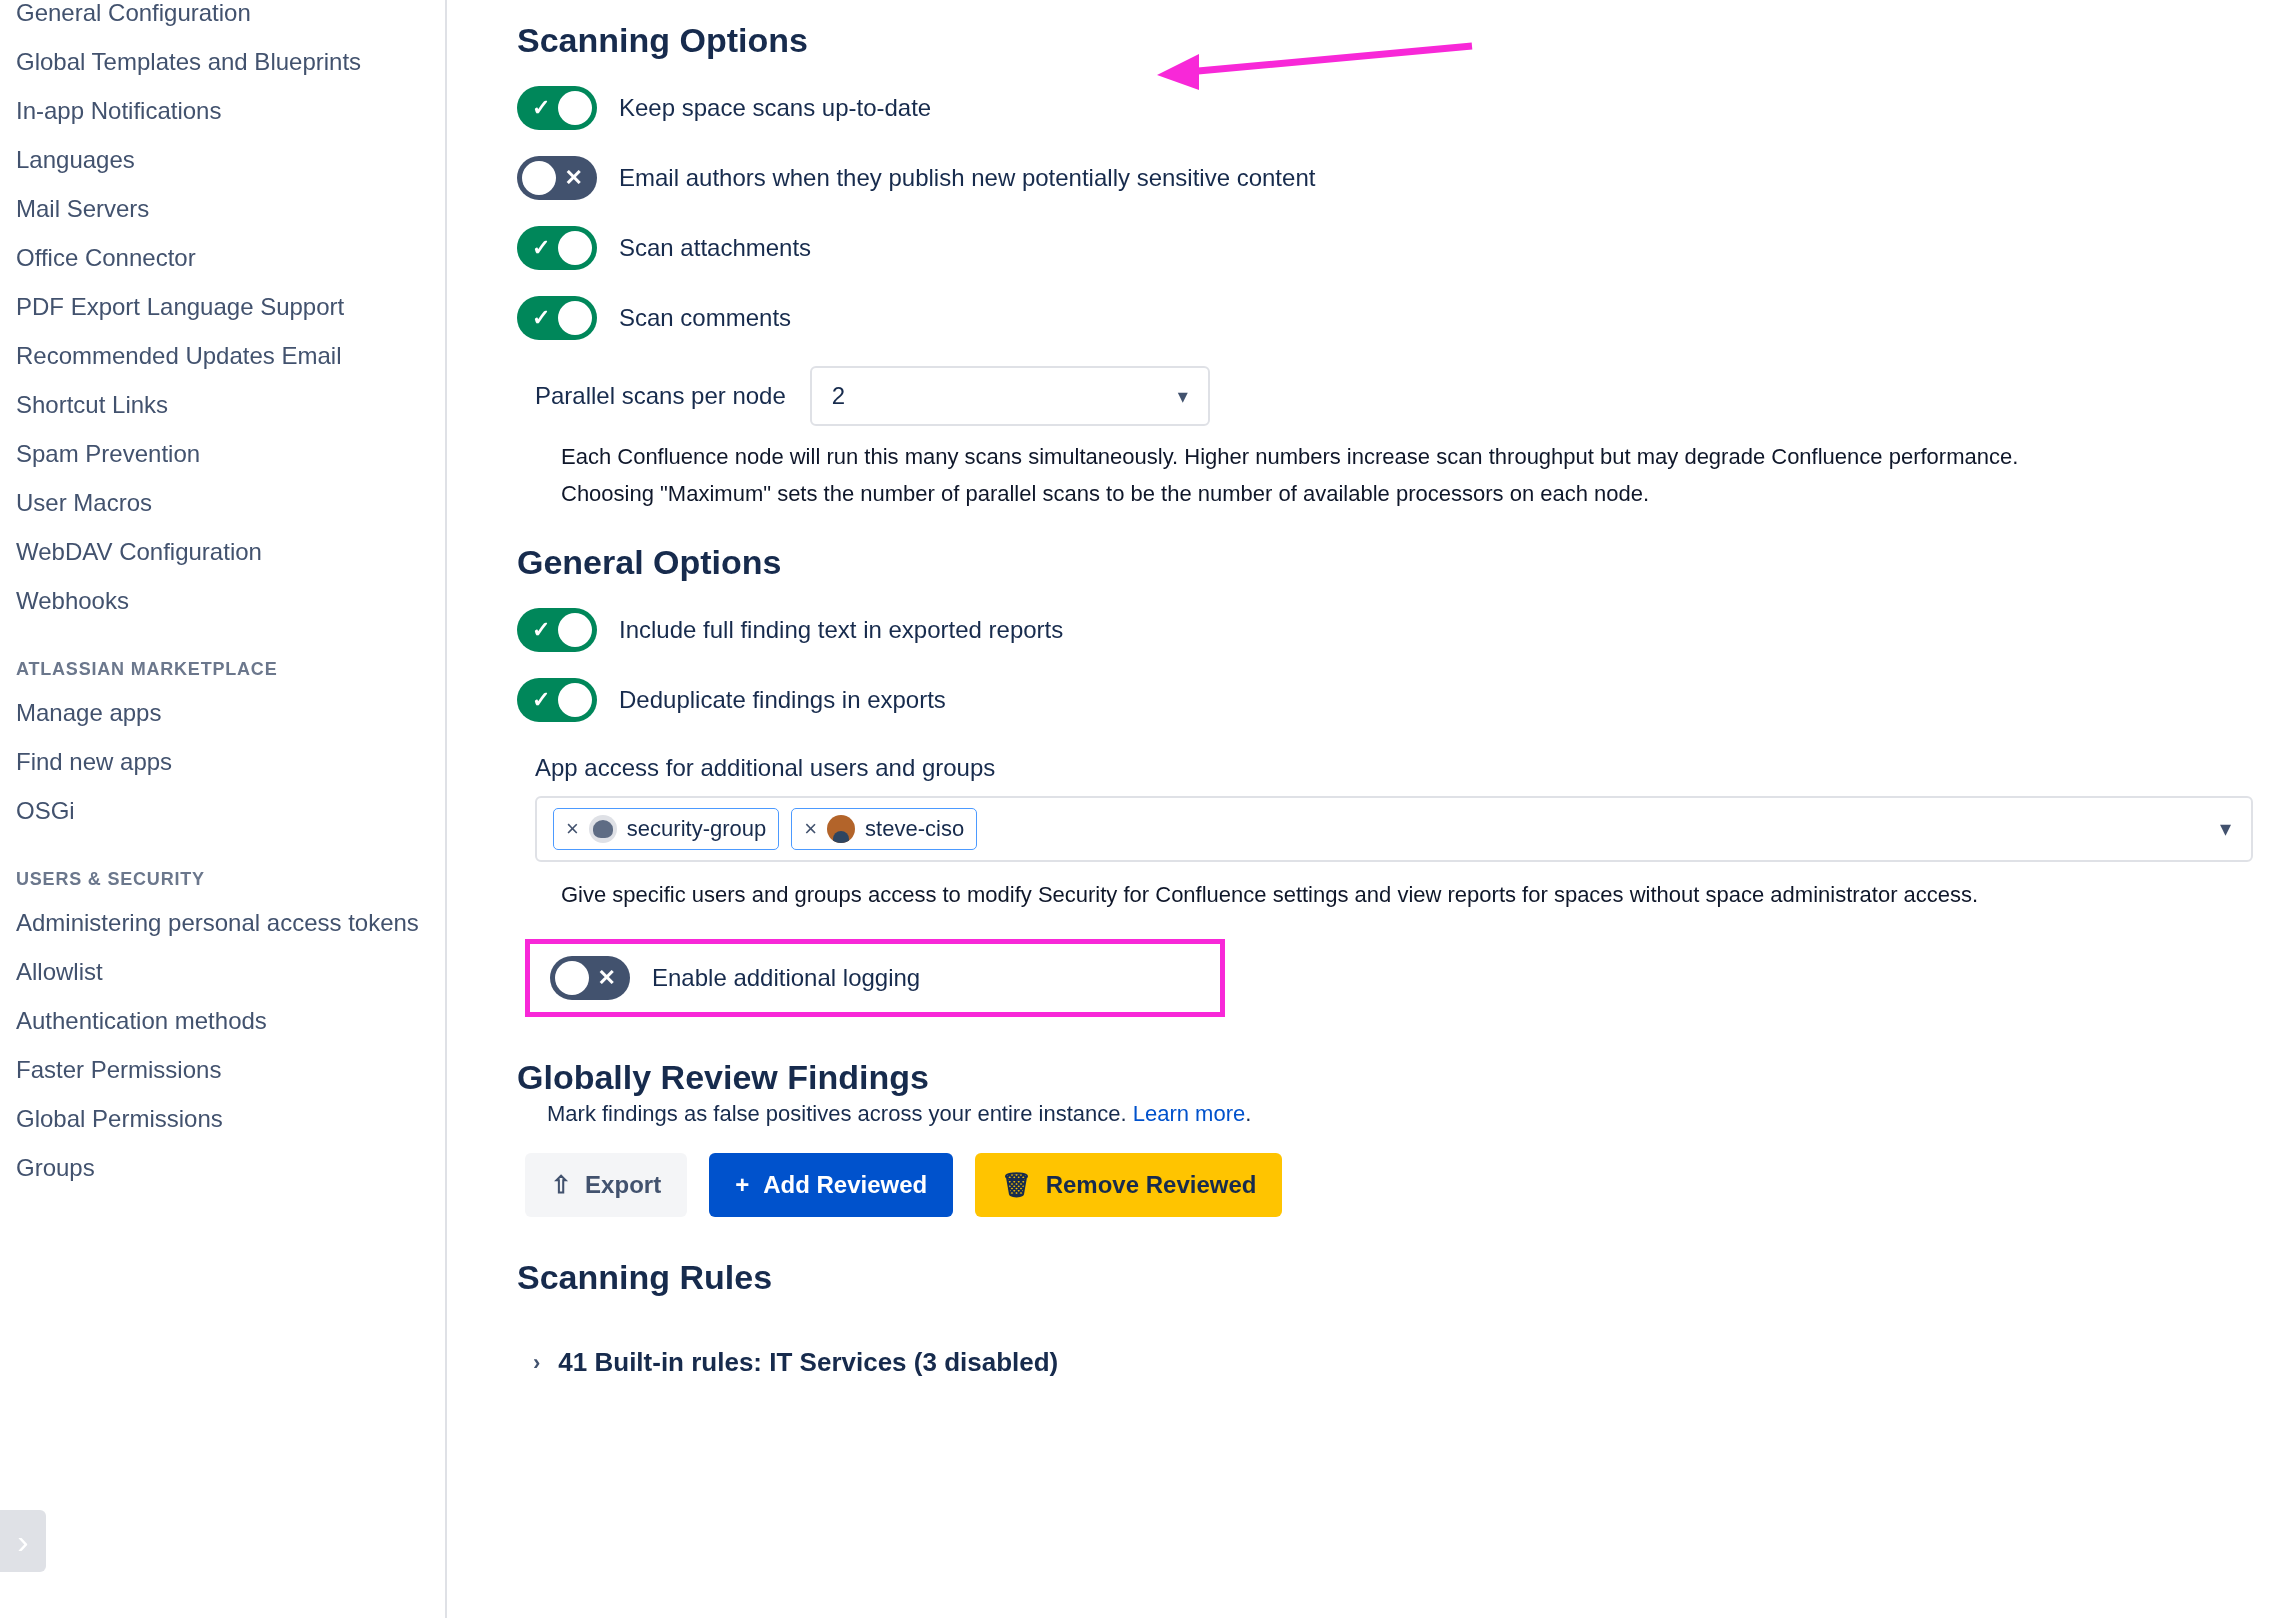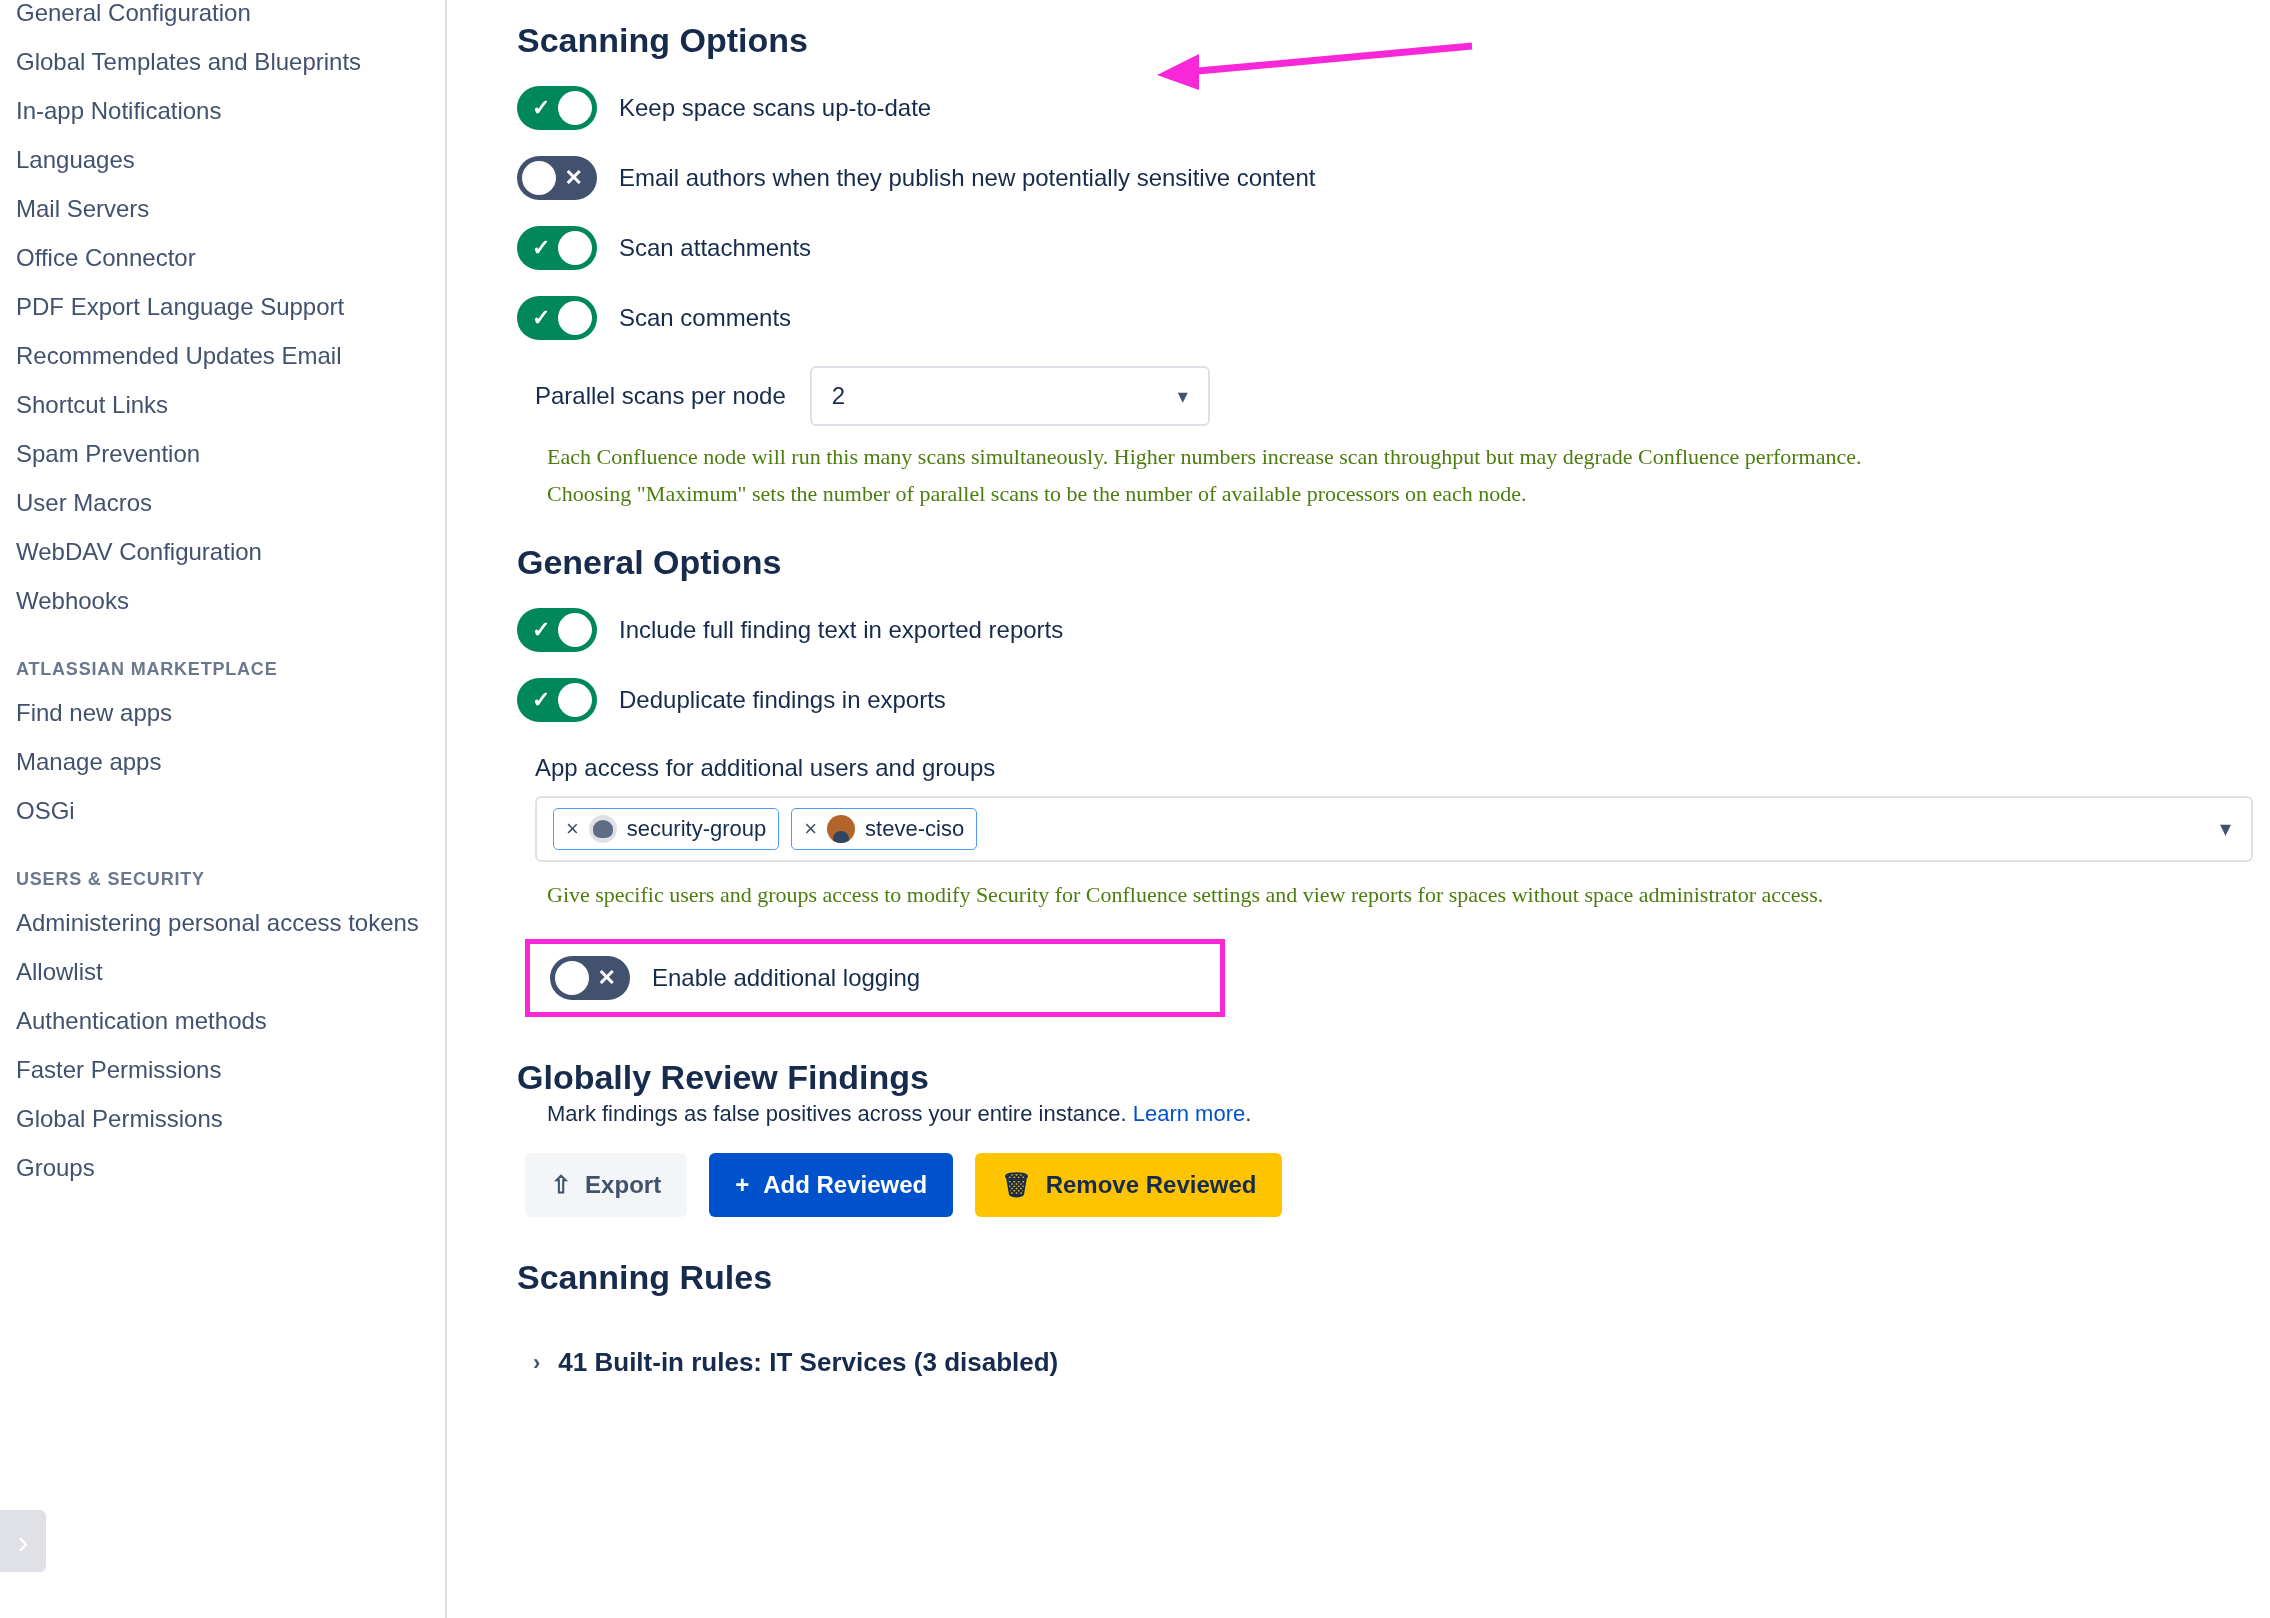--- a/index.html
+++ b/index.html
@@ -121,25 +121,24 @@
     font-size: 24px;
     color: #172B4D;
     background: #ffffff;
     cursor: pointer;
   }
   .chev { color: #42526E; font-size: 20px; }
 
   .help-text {
     font-size: 22px;
     line-height: 33px;
-    color: #4d7c0f;
-    margin-left: 30px;
+    color: #0f172a;
+    margin-left: 44px;
     margin-bottom: 4px;
     max-width: 1720px;
-    font-family: Liberation Serif, serif;
   }
 
   .field-label {
     font-size: 24px;
     color: #172B4D;
     margin-left: 18px;
     margin-bottom: 14px;
     margin-top: 32px;
   }
 
@@ -283,22 +282,22 @@
     <div class="nav-item"><span>Office Connector</span></div>
     <div class="nav-item"><span>PDF Export Language Support</span></div>
     <div class="nav-item"><span>Recommended Updates Email</span></div>
     <div class="nav-item"><span>Shortcut Links</span></div>
     <div class="nav-item"><span>Spam Prevention</span></div>
     <div class="nav-item"><span>User Macros</span></div>
     <div class="nav-item"><span>WebDAV Configuration</span></div>
     <div class="nav-item"><span>Webhooks</span></div>
 
     <div class="nav-section">ATLASSIAN MARKETPLACE</div>
+    <div class="nav-item"><span>Manage apps</span></div>
     <div class="nav-item"><span>Find new apps</span></div>
-    <div class="nav-item"><span>Manage apps</span></div>
     <div class="nav-item"><span>OSGi</span></div>
 
     <div class="nav-section">USERS &amp; SECURITY</div>
     <div class="nav-item"><span>Administering personal access tokens</span></div>
     <div class="nav-item"><span>Allowlist</span></div>
     <div class="nav-item"><span>Authentication methods</span></div>
     <div class="nav-item"><span>Faster Permissions</span></div>
     <div class="nav-item"><span>Global Permissions</span></div>
     <div class="nav-item"><span>Groups</span></div>
 

